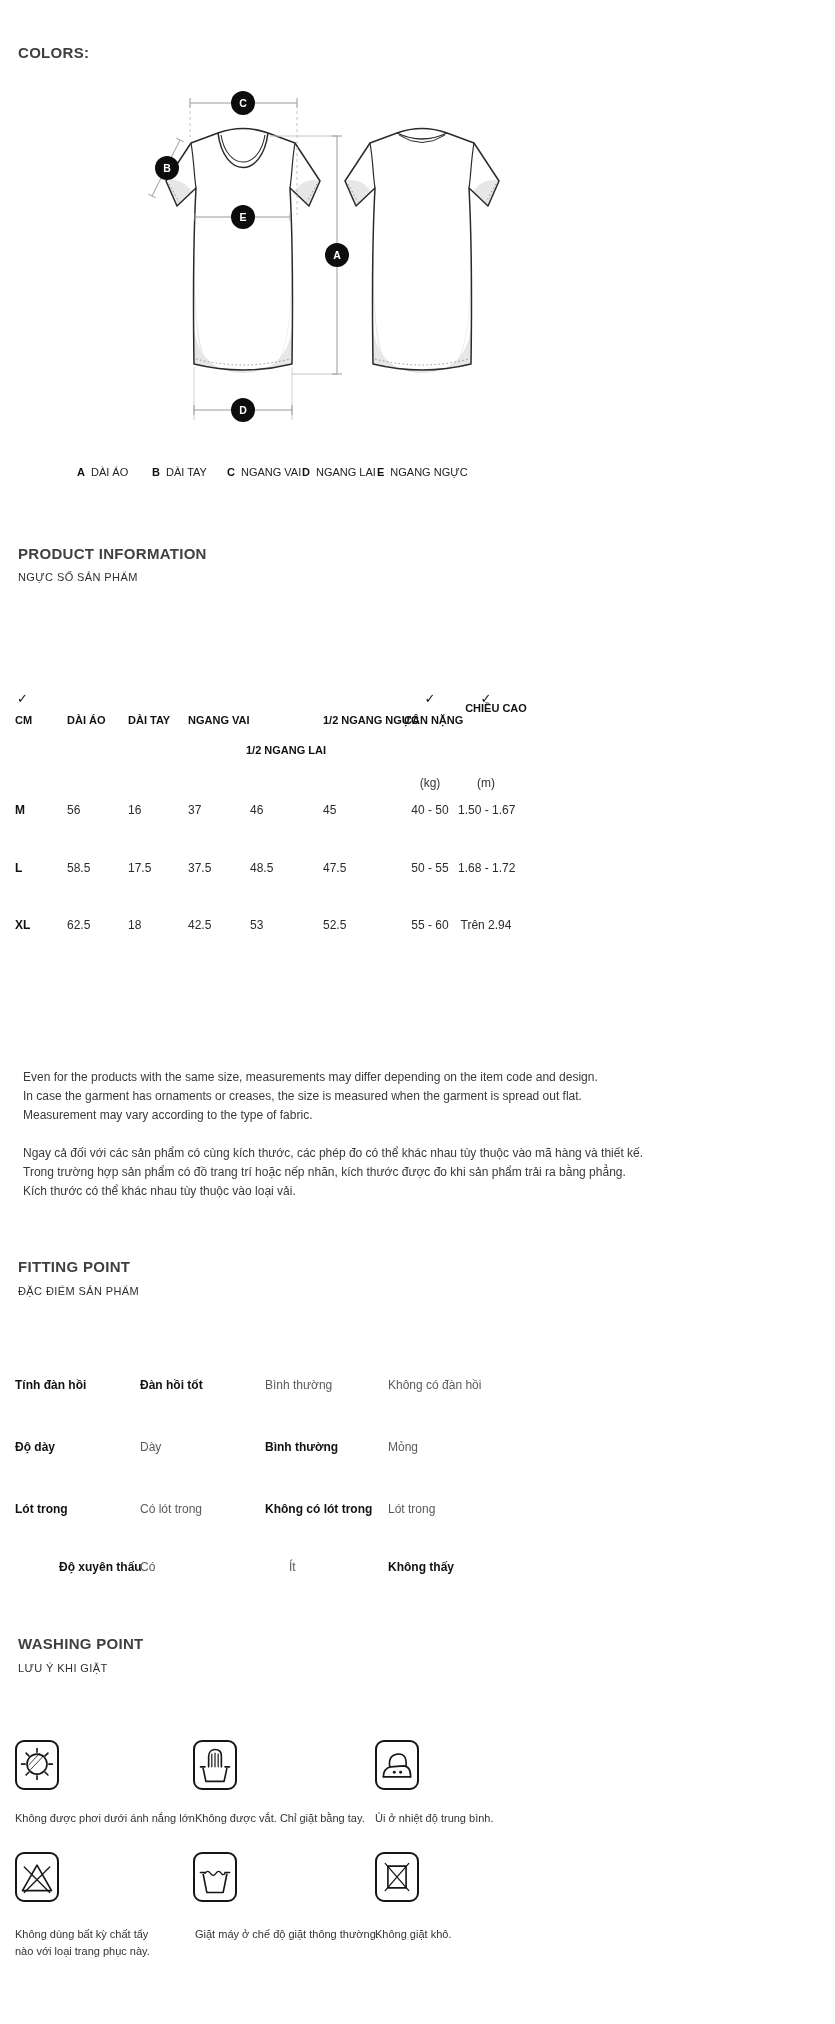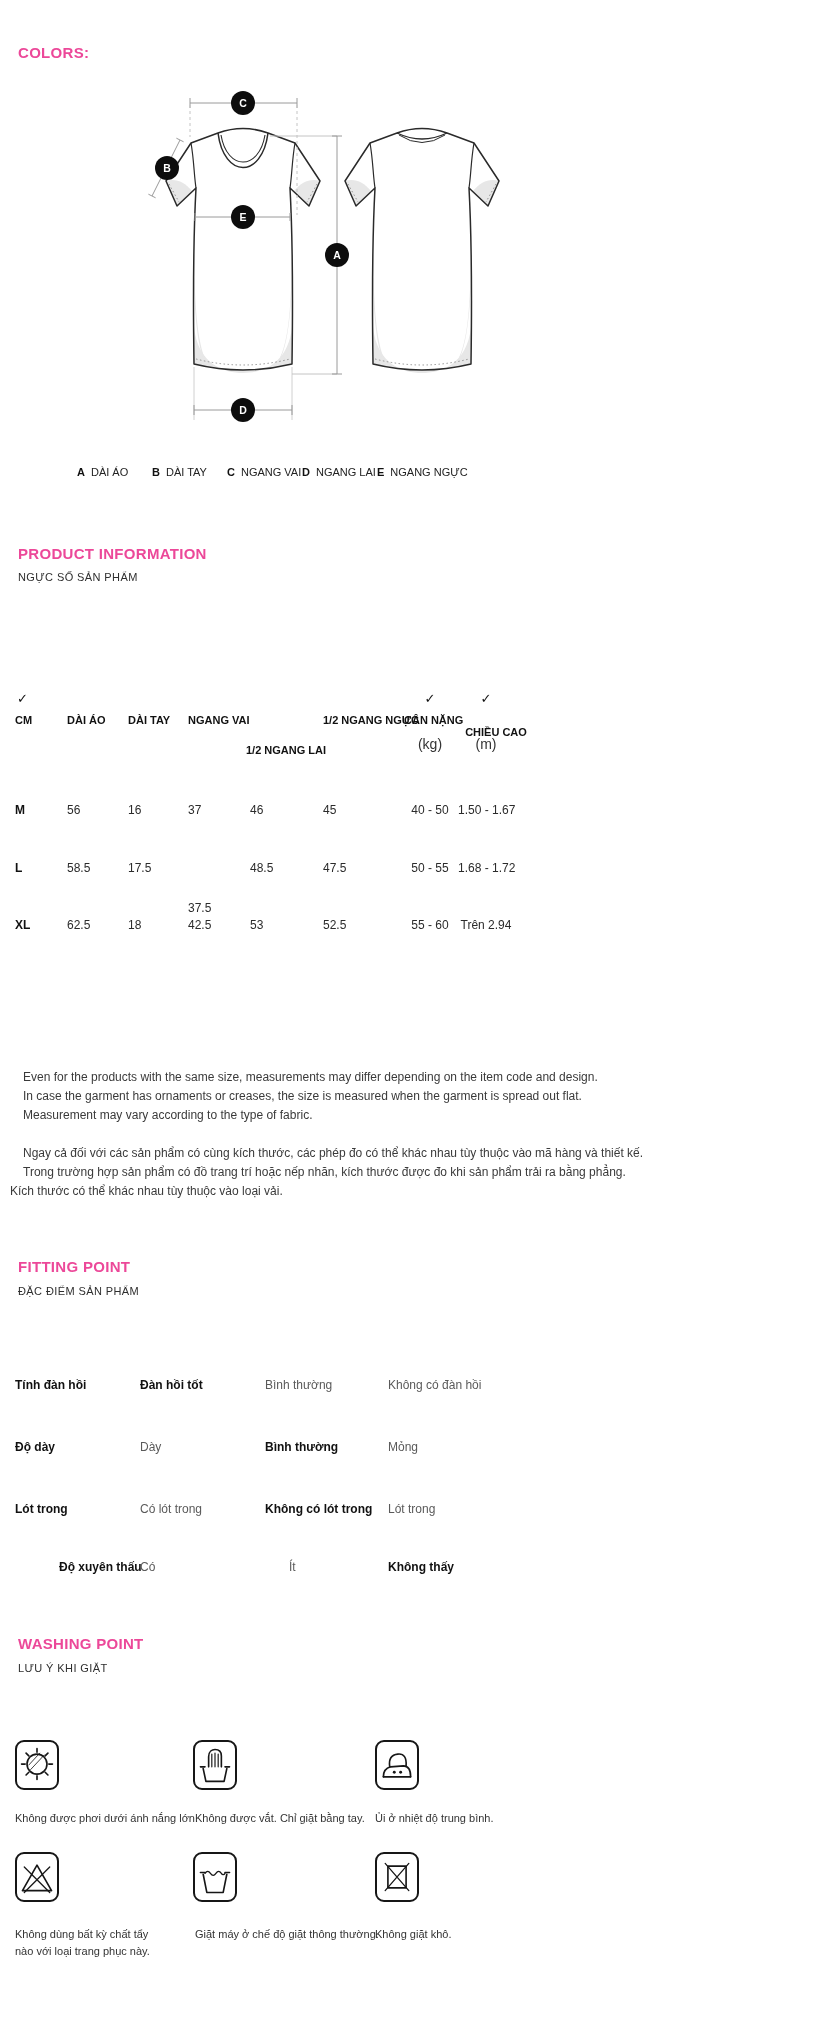--- a/index.html
+++ b/index.html
@@ -1,27 +1,27 @@
 <!DOCTYPE html>
 <html><head>
 <meta charset="utf-8">
 <style>
   html,body{margin:0;padding:0;background:#fff;}
   .page{position:relative;width:835px;height:2024px;background:#ffffff;overflow:hidden;
         font-family:"Liberation Sans","DejaVu Sans",sans-serif;color:#1a1a1a;}
   .abs{position:absolute;}
-  .sec-title{font-size:15px;font-weight:bold;letter-spacing:.3px;color:#ec4899;}
+  .sec-title{font-size:15px;font-weight:bold;letter-spacing:.3px;color:#404040;}
   .sec-sub{font-size:11px;color:#2e2e2e;letter-spacing:.4px;}
   
   .lg{position:absolute;top:466px;font-size:11px;color:#222;white-space:nowrap;}
   .lg b{font-weight:bold;margin-right:6px;color:#111;}
   
   .tcell{position:absolute;font-size:11px;font-weight:bold;color:#111;white-space:nowrap;}
   .tcheck{position:absolute;font-size:13px;color:#111;}
-  .tunit{position:absolute;font-size:14px;color:#333;}
+  .tunit{position:absolute;font-size:12px;color:#333;margin-top:40px;}
   .tval{position:absolute;font-size:12px;color:#2b2b2b;white-space:nowrap;}
   .tsize{font-weight:bold;color:#111;}
   .ctr{text-align:center;}
   
   .note{position:absolute;font-size:12px;line-height:19px;color:#3a3a3a;white-space:nowrap;}
   
   .fit-label{position:absolute;font-size:12px;font-weight:bold;color:#111;white-space:nowrap;}
   .fit-opt{position:absolute;font-size:12px;color:#5a5a5a;white-space:nowrap;}
   .fit-opt.sel{color:#111;font-weight:bold;}
   
@@ -135,38 +135,38 @@
     <span class="tcheck ctr" style="left:407px;top:691px;width:46px;">✓</span>
     <span class="tcheck ctr" style="left:460px;top:691px;width:52px;">✓</span>
 
     <span class="tcell" style="left:15px;top:714px;">CM</span>
     <span class="tcell" style="left:67px;top:714px;">DÀI ÁO</span>
     <span class="tcell" style="left:128px;top:714px;">DÀI TAY</span>
     <span class="tcell" style="left:188px;top:714px;">NGANG VAI</span>
     <span class="tcell" style="left:246px;top:714px;margin-top:30px;">1/2 NGANG LAI</span>
     <span class="tcell" style="left:323px;top:714px;">1/2 NGANG NGỰC</span>
     <span class="tcell ctr" style="left:404px;top:714px;width:52px;">CÂN NẶNG</span>
-    <span class="tcell ctr" style="left:458px;top:726px;width:76px;">CHIỀU CAO</span>
+    <span class="tcell ctr" style="left:458px;top:702px;width:76px;">CHIỀU CAO</span>
 
     <span class="tunit ctr" style="left:407px;top:736px;width:46px;">(kg)</span>
     <span class="tunit ctr" style="left:460px;top:736px;width:52px;">(m)</span>
 
     <span class="tval tsize" style="left:15px;top:803px;">M</span>
     <span class="tval" style="left:67px;top:803px;">56</span>
     <span class="tval" style="left:128px;top:803px;">16</span>
     <span class="tval" style="left:188px;top:803px;">37</span>
     <span class="tval" style="left:250px;top:803px;">46</span>
     <span class="tval" style="left:323px;top:803px;">45</span>
     <span class="tval ctr" style="left:404px;top:803px;width:52px;">40 - 50</span>
     <span class="tval ctr" style="left:458px;top:803px;width:56px;">1.50 - 1.67</span>
 
     <span class="tval tsize" style="left:15px;top:861px;">L</span>
     <span class="tval" style="left:67px;top:861px;">58.5</span>
     <span class="tval" style="left:128px;top:861px;">17.5</span>
-    <span class="tval" style="left:188px;top:861px;margin-top:40px;">37.5</span>
+    <span class="tval" style="left:188px;top:861px;">37.5</span>
     <span class="tval" style="left:250px;top:861px;">48.5</span>
     <span class="tval" style="left:323px;top:861px;">47.5</span>
     <span class="tval ctr" style="left:404px;top:861px;width:52px;">50 - 55</span>
     <span class="tval ctr" style="left:458px;top:861px;width:56px;">1.68 - 1.72</span>
 
     <span class="tval tsize" style="left:15px;top:918px;">XL</span>
     <span class="tval" style="left:67px;top:918px;">62.5</span>
     <span class="tval" style="left:128px;top:918px;">18</span>
     <span class="tval" style="left:188px;top:918px;">42.5</span>
     <span class="tval" style="left:250px;top:918px;">53</span>
@@ -177,21 +177,21 @@
 
   <div>
     <div class="note" style="left:23px;top:1068px;">Even for the products with the same size, measurements may differ depending on the item code and design.</div>
     <div class="note" style="left:23px;top:1087px;">In case the garment has ornaments or creases, the size is measured when the garment is spread out flat.</div>
     <div class="note" style="left:23px;top:1106px;">Measurement may vary according to the type of fabric.</div>
   </div>
 
   <div>
     <div class="note" style="left:23px;top:1144px;">Ngay cả đối với các sản phẩm có cùng kích thước, các phép đo có thể khác nhau tùy thuộc vào mã hàng và thiết kế.</div>
     <div class="note" style="left:23px;top:1163px;">Trong trường hợp sản phẩm có đồ trang trí hoặc nếp nhăn, kích thước được đo khi sản phẩm trải ra bằng phẳng.</div>
-    <div class="note" style="left:10px;top:1182px;">Kích thước có thể khác nhau tùy thuộc vào loại vải.</div>
+    <div class="note" style="left:23px;top:1182px;">Kích thước có thể khác nhau tùy thuộc vào loại vải.</div>
   </div>
 
   <div class="abs sec-title" style="left:18px;top:1258px;">FITTING POINT</div>
   <div class="abs sec-sub" style="left:18px;top:1285px;">ĐẶC ĐIỂM SẢN PHẨM</div>
 
   <div>
 
     <span class="fit-label" style="left:15px;top:1378px;">Tính đàn hồi</span>
     <span class="fit-opt sel" style="left:140px;top:1378px;">Đàn hồi tốt</span>
     <span class="fit-opt" style="left:265px;top:1378px;">Bình thường</span>

